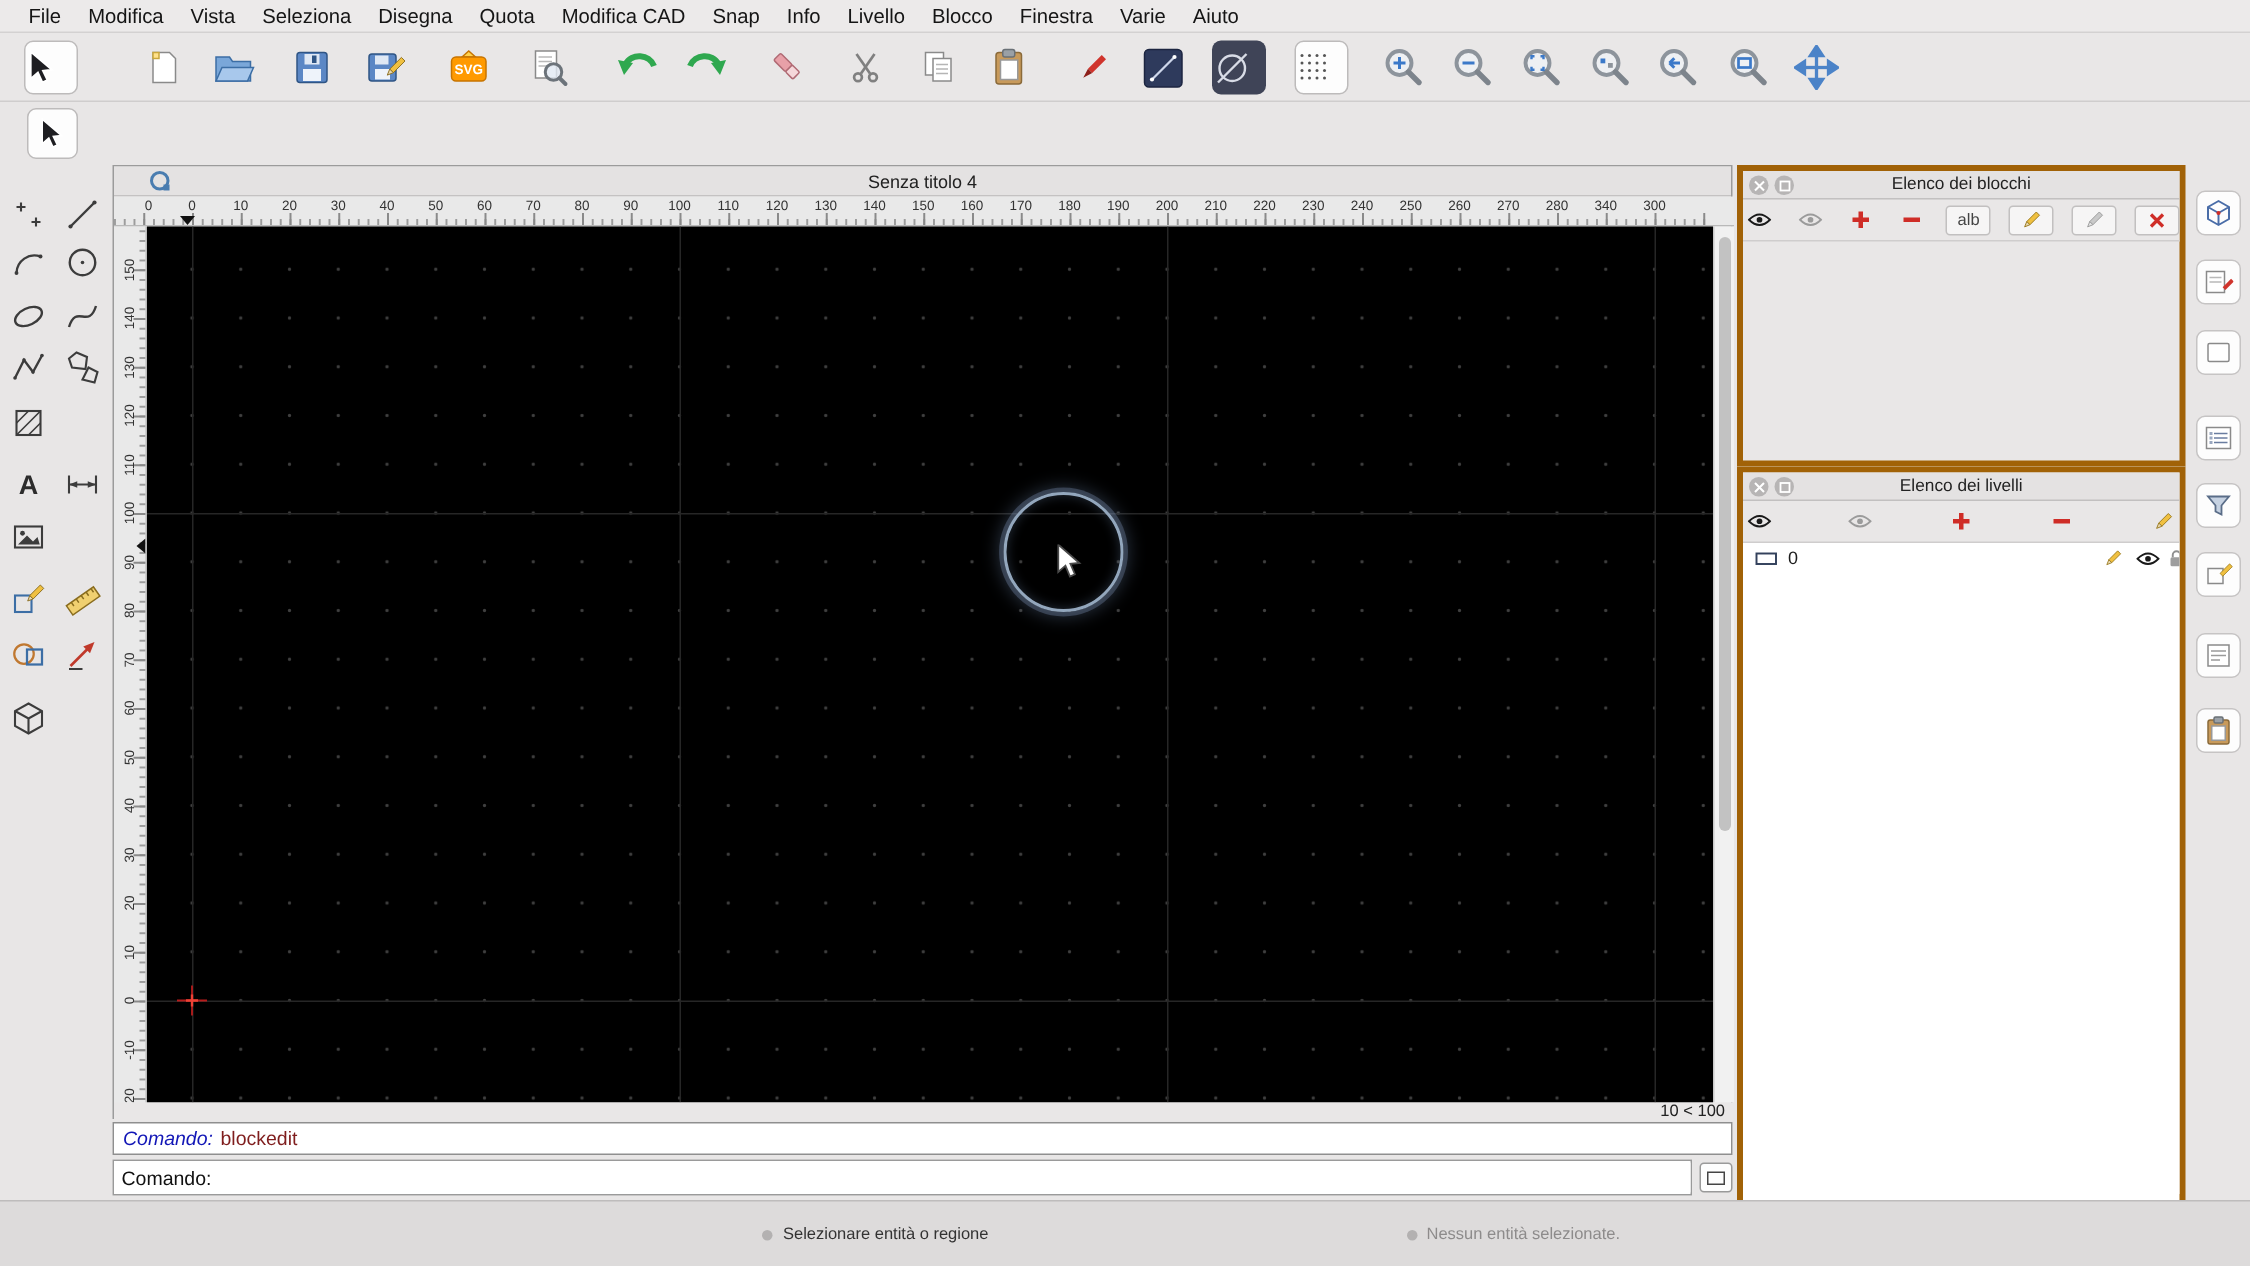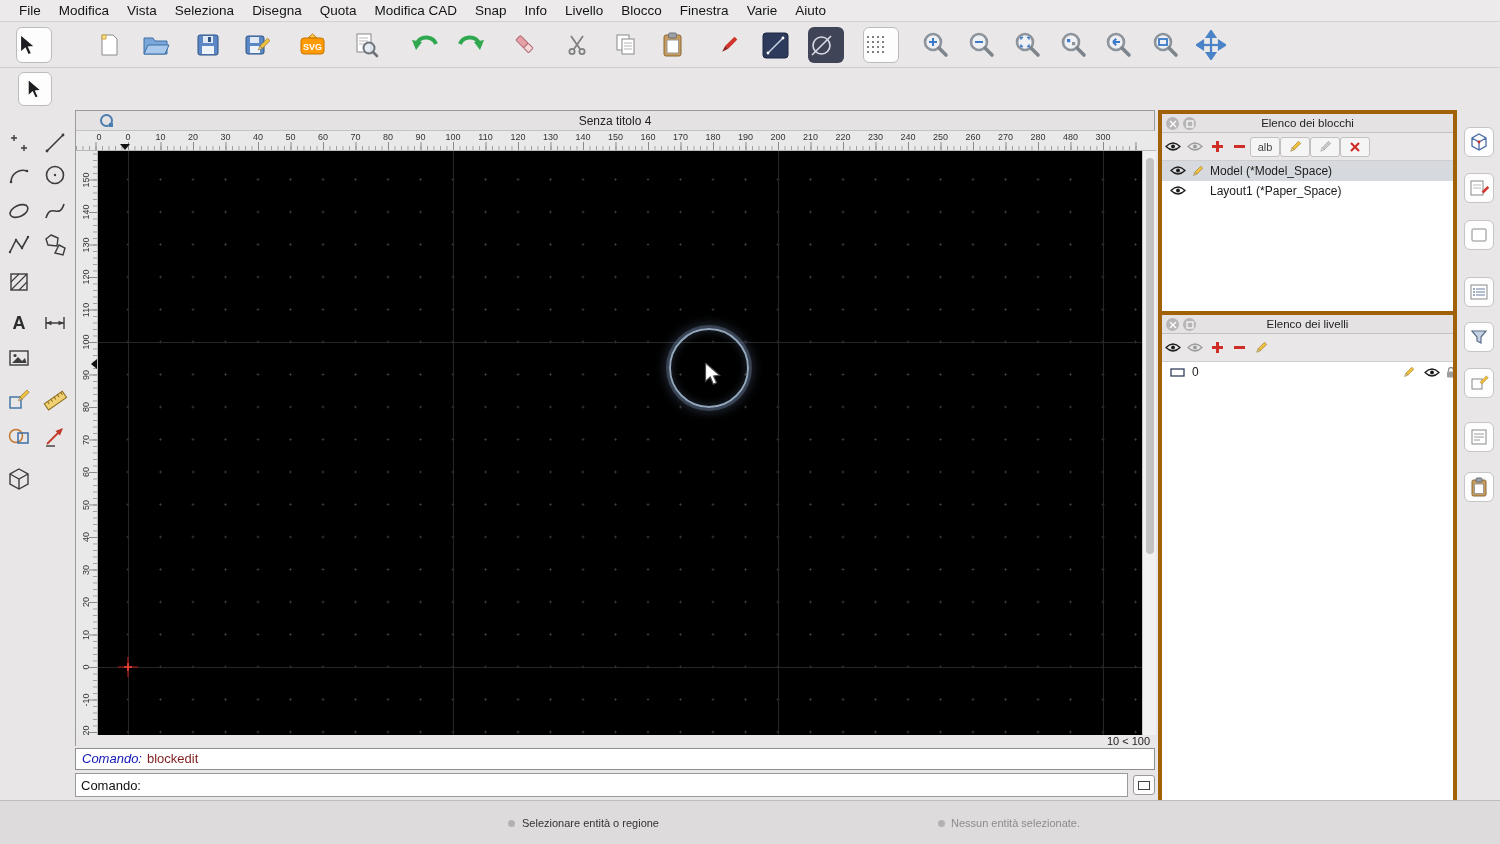--- a/index.html
+++ b/index.html
@@ -69,21 +69,21 @@
   .cmd-field input { flex:1; border:none; outline:none; font-size:13px; font-family:"Liberation Sans",sans-serif; height:20px; }
   .cmd-toggle { width:22px; height:20px; background:#fdfdfd; border:1px solid #9a9a9a; border-radius:3px; display:flex; align-items:center; justify-content:center; }
   .cmd-toggle i { display:block; width:12px; height:9px; border:1.5px solid #444; }
 
   
   .panel { position:absolute; left:1158px; width:299px; background:#e9e7e7; border:4px solid #a16207; }
   .panel-hdr { position:relative; height:19px; background:#e4e2e2; border-bottom:1px solid #c2c0c0;
     display:flex; align-items:center; justify-content:center; font-size:11.5px; color:#222; }
   .hdr-circle { position:absolute; top:3px; width:13px; height:13px; border-radius:50%; background:#b7b5b5; display:flex; align-items:center; justify-content:center; }
   .hdr-circle.c1 { left:4px; } .hdr-circle.c2 { left:21px; }
-  .panel-toolbar { height:28px; display:flex; align-items:center; justify-content:flex-start; background:#e9e7e7; border-bottom:1px solid #cfcdcd; }
+  .panel-toolbar { height:28px; display:flex; align-items:center; justify-content:space-between; background:#e9e7e7; border-bottom:1px solid #cfcdcd; }
   .pt-btn { display:flex; align-items:center; justify-content:center; min-width:22px; height:20px; }
   .pt-btn.framed { background:#f6f5f5; border:1px solid #c2c0c0; border-radius:3px; min-width:30px; }
   .pt-btn .alb { font-size:11px; color:#444; }
   .panel-list { background:#fff; overflow:hidden; }
   .list-row { position:relative; height:20px; display:flex; align-items:center; font-size:12px; }
   .list-row.sel { background:#d6d9de; }
   .list-row .icn { position:absolute; top:4px; }
   .row-name { position:absolute; left:48px; top:3px; }
 
   
@@ -479,21 +479,21 @@
         <span class="hr-label" style="left: 669.5px;">190</span>
         <span class="hr-label" style="left: 702px;">200</span>
         <span class="hr-label" style="left: 734.5px;">210</span>
         <span class="hr-label" style="left: 767px;">220</span>
         <span class="hr-label" style="left: 799.5px;">230</span>
         <span class="hr-label" style="left: 832px;">240</span>
         <span class="hr-label" style="left: 864.5px;">250</span>
         <span class="hr-label" style="left: 897px;">260</span>
         <span class="hr-label" style="left: 929.5px;">270</span>
         <span class="hr-label" style="left: 962px;">280</span>
-        <span class="hr-label" style="left: 994.5px;">480</span>
+        <span class="hr-label" style="left: 994.5px;">340</span>
         <span class="hr-label" style="left: 1027px;">300</span>
         <span class="hr-label" style="left: 1059.5px; margin-top: 32px;">310</span>
       </div>
     <div class="corner"></div>
     <div class="vruler">
       <div class="v-marker"></div>
     <span class="vr-label" style="top: 23.5px;">150</span>
         <span class="vr-label" style="top: 56px;">140</span>
         <span class="vr-label" style="top: 88.5px;">130</span>
         <span class="vr-label" style="top: 121px;">120</span>
@@ -611,42 +611,20 @@
               <polygon points="5.5,9.5 8.5,9.5 7,13" fill="#e4e4e4" stroke="#9a9a9a" stroke-width="0.6"></polygon>
             </g>
           </svg>
         </div>
       <div class="pt-btn framed">
           <svg width="12" height="12" viewBox="0 0 12 12">
             <path d="M2 2 L10 10 M10 2 L2 10" stroke="#cf2d27" stroke-width="2.2"></path>
           </svg>
         </div>
     </div>
-    <div class="panel-list" style="height:152px">
-      <div class="list-row sel">
-        <svg class="icn" style="left:8px" width="16" height="11" viewBox="0 0 16 11">
-            <path d="M1 5.5 Q8 -1.5 15 5.5 Q8 12.5 1 5.5 Z" fill="none" stroke="#1a1a1a" stroke-width="1.2"></path>
-            <circle cx="8" cy="5.5" r="1.9" fill="#1a1a1a"></circle>
-          </svg>
-        <svg class="icn" style="left:29px" width="13" height="13" viewBox="0 0 14 14">
-            <g transform="rotate(45 7 7)">
-              <rect x="5.5" y="0.5" width="3" height="9" fill="#f0c040" stroke="#9a7a20" stroke-width="0.6"></rect>
-              <polygon points="5.5,9.5 8.5,9.5 7,13" fill="#e8d8b0" stroke="#9a7a20" stroke-width="0.6"></polygon>
-            </g>
-          </svg>
-        <span class="row-name">Model (*Model_Space)</span>
-      </div>
-      <div class="list-row">
-        <svg class="icn" style="left:8px" width="16" height="11" viewBox="0 0 16 11">
-            <path d="M1 5.5 Q8 -1.5 15 5.5 Q8 12.5 1 5.5 Z" fill="none" stroke="#1a1a1a" stroke-width="1.2"></path>
-            <circle cx="8" cy="5.5" r="1.9" fill="#1a1a1a"></circle>
-          </svg>
-        <span class="row-name">Layout1 (*Paper_Space)</span>
-      </div>
-    </div>
   </div>
 
   <div class="panel" style="top:311px;height:489px">
     <div class="panel-hdr">
       <div class="hdr-circle c1">
           <svg width="8" height="8" viewBox="0 0 8 8">
             <path d="M1 1 L7 7 M7 1 L1 7" stroke="#fff" stroke-width="1.4"></path>
           </svg>
         </div>
       <div class="hdr-circle c2">

